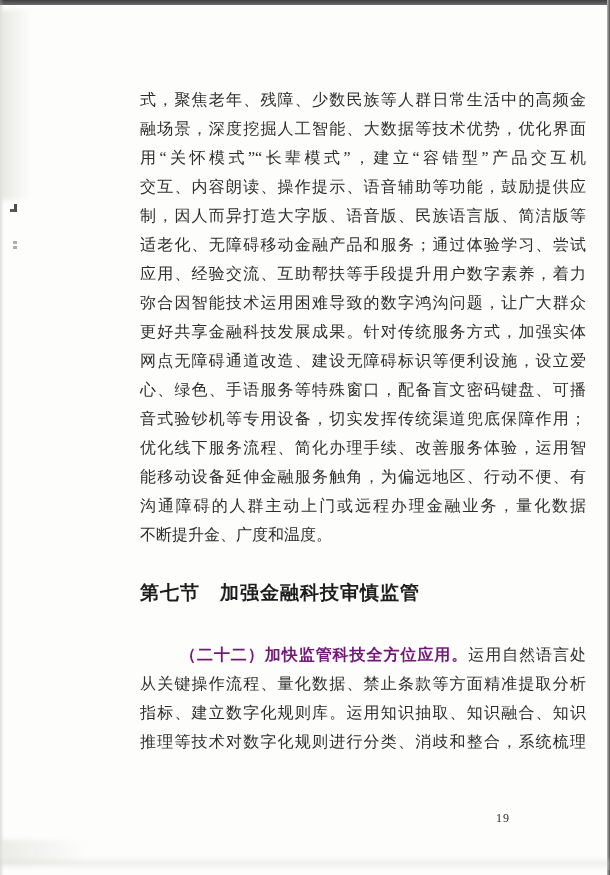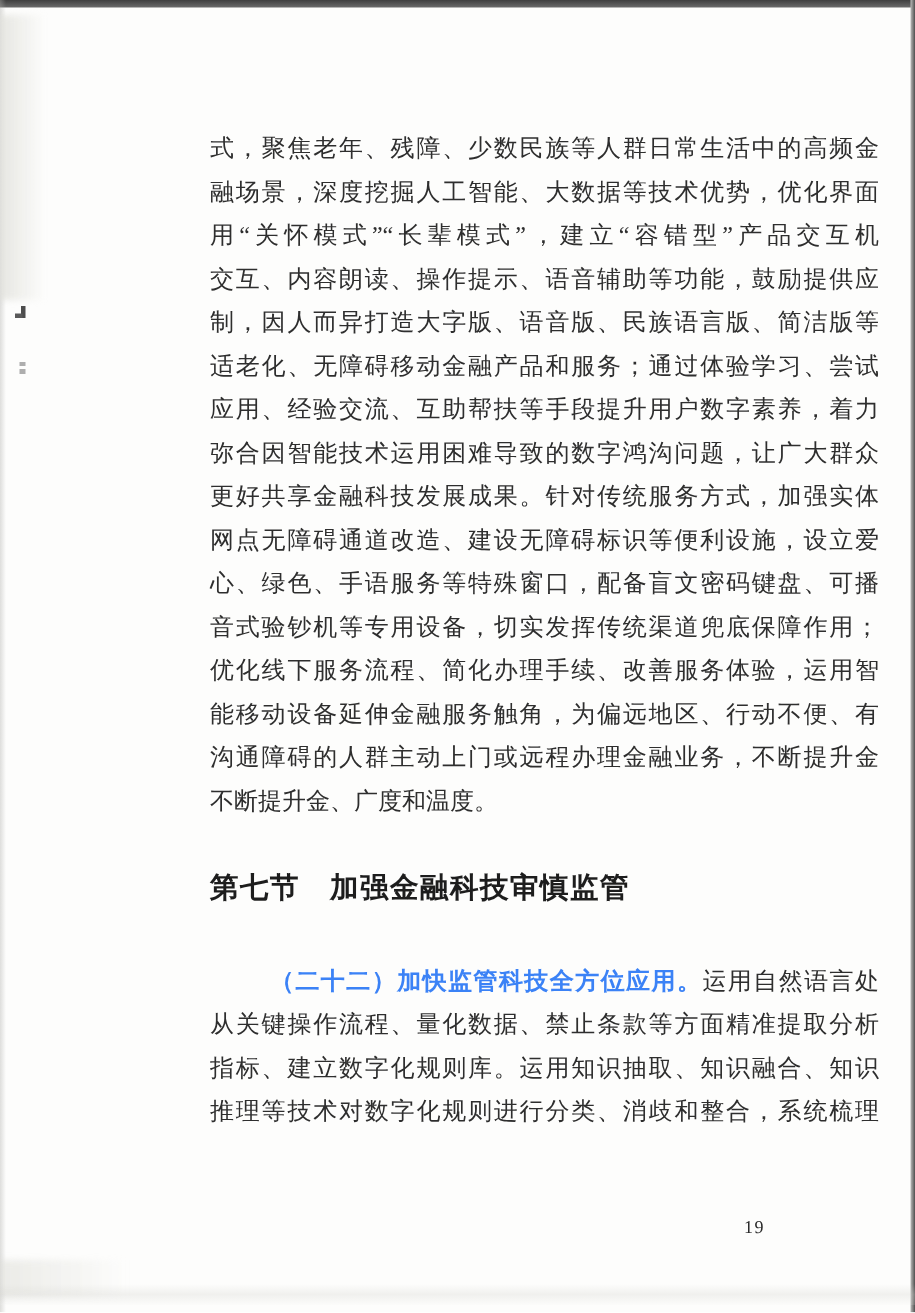--- a/index.html
+++ b/index.html
@@ -85,21 +85,21 @@
     color: #2e2e2e;
   }
   .line.short {
     text-align-last: left;
   }
   .line.p2-first {
     text-indent: 40px;
   }
   .lead-bold {
     font-weight: bold;
-    color: #3b82f6;
+    color: #701a75;
   }
   .section-heading {
     margin: 29px 0 33px 0;
     height: 29px;
     line-height: 29px;
     font-size: 19px;
     font-weight: bold;
     text-align: left;
     letter-spacing: 1px;
     color: #1d1d1d;
@@ -142,21 +142,21 @@
         <div class="line">制，因人而异打造大字版、语音版、民族语言版、简洁版等</div>
         <div class="line">适老化、无障碍移动金融产品和服务；通过体验学习、尝试</div>
         <div class="line">应用、经验交流、互助帮扶等手段提升用户数字素养，着力</div>
         <div class="line">弥合因智能技术运用困难导致的数字鸿沟问题，让广大群众</div>
         <div class="line">更好共享金融科技发展成果。针对传统服务方式，加强实体</div>
         <div class="line">网点无障碍通道改造、建设无障碍标识等便利设施，设立爱</div>
         <div class="line">心、绿色、手语服务等特殊窗口，配备盲文密码键盘、可播</div>
         <div class="line">音式验钞机等专用设备，切实发挥传统渠道兜底保障作用；</div>
         <div class="line">优化线下服务流程、简化办理手续、改善服务体验，运用智</div>
         <div class="line">能移动设备延伸金融服务触角，为偏远地区、行动不便、有</div>
-        <div class="line">沟通障碍的人群主动上门或远程办理金融业务，不断提升金</div>
+        <div class="line">沟通障碍的人群主动上门或远程办理金融业务，量化数据</div>
         <div class="line short">不断提升金、广度和温度。</div>
       </div>
 
     <h2 class="section-heading">第七节　加强金融科技审慎监管</h2>
 
     <div class="paragraph">
       <div class="line p2-first"><span class="lead-bold">（二十二）加快监管科技全方位应用。</span><span>运用自然语言处</span></div>
       <div>
           <div class="line">从关键操作流程、量化数据、禁止条款等方面精准提取分析</div>
           <div class="line">指标、建立数字化规则库。运用知识抽取、知识融合、知识</div>

